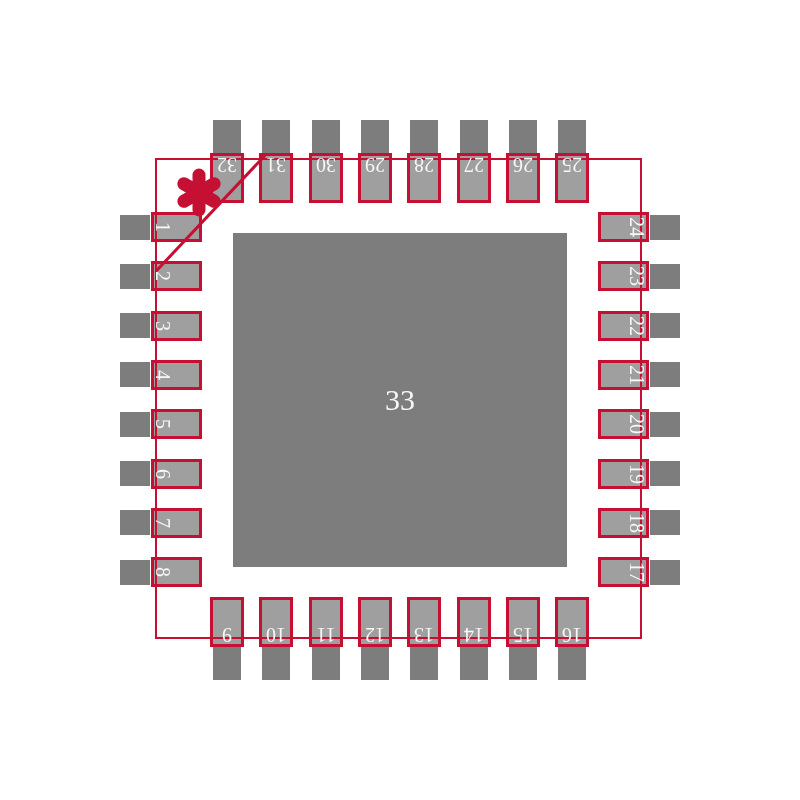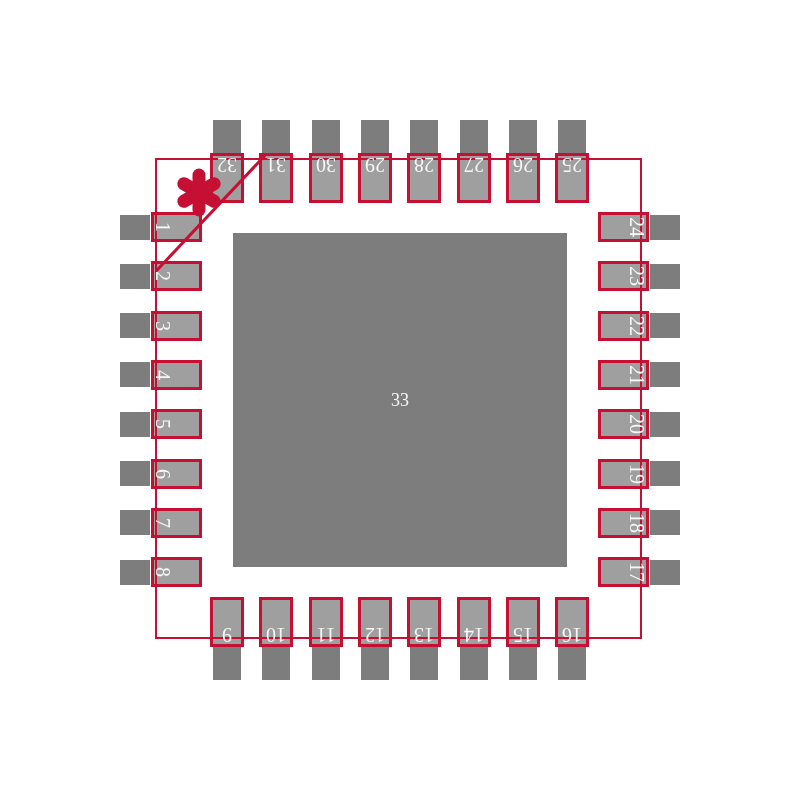--- a/index.html
+++ b/index.html
@@ -11,21 +11,21 @@
   .abs{position:absolute;}
   #outline{
     left:155px;top:158px;width:487px;height:481px;
     border:2px solid var(--red);box-sizing:border-box;background:transparent;
   }
   #centerpad{
     left:233px;top:233px;width:334px;height:334px;
     background:var(--lead);display:flex;align-items:center;justify-content:center;
   }
   #centerlabel{
-    color:var(--labelcol);font-size:18px;line-height:1;
+    color:var(--labelcol);font-size:30px;line-height:1;
   }
   .lead{background:var(--lead);}
   .pad{background:var(--pad);}
   .landrect{
     border:3px solid var(--red);box-sizing:border-box;background:transparent;
   }
   .pinlabel{
     color:var(--labelcol);font-size:20px;line-height:1;white-space:nowrap;
     transform:translate(-50%,-50%) rotate(180deg);
   }

